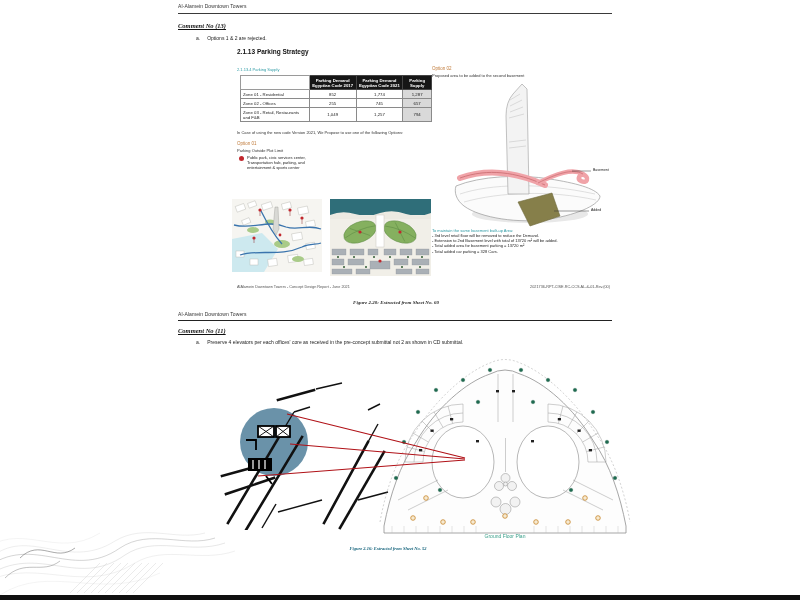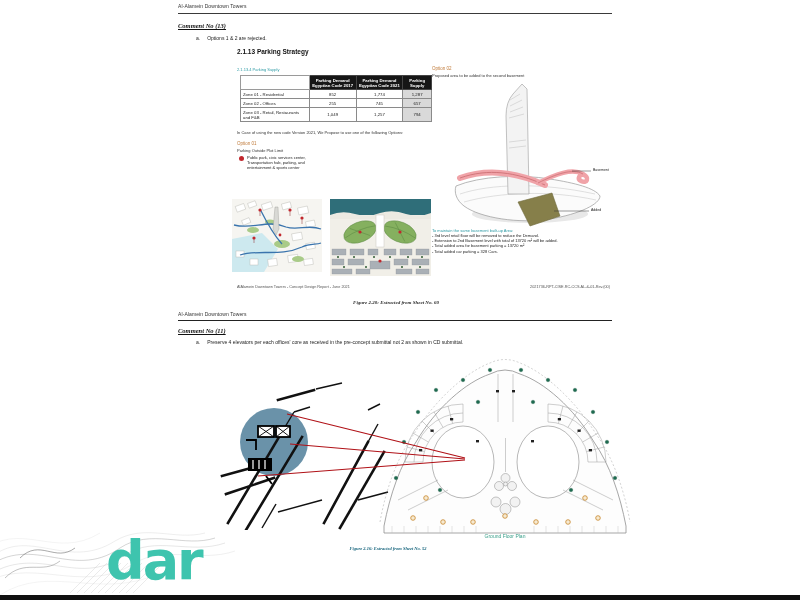--- a/index.html
+++ b/index.html
@@ -446,17 +446,16 @@
         <line x1="98" y1="90" x2="128" y2="60"></line>
           <line x1="105" y1="90" x2="135" y2="60"></line>
         <line x1="112" y1="90" x2="142" y2="60"></line>
           <line x1="119" y1="90" x2="149" y2="60"></line>
         <line x1="126" y1="90" x2="156" y2="60"></line>
           <line x1="133" y1="90" x2="163" y2="60"></line>
       </g>
     </svg>
   </div>
 
-  <div class="abs logo" style="left:106px;top:534px;">dar</div>
 
   <div class="bottom-bar"></div>
 
 </div>
 
 </body></html>

